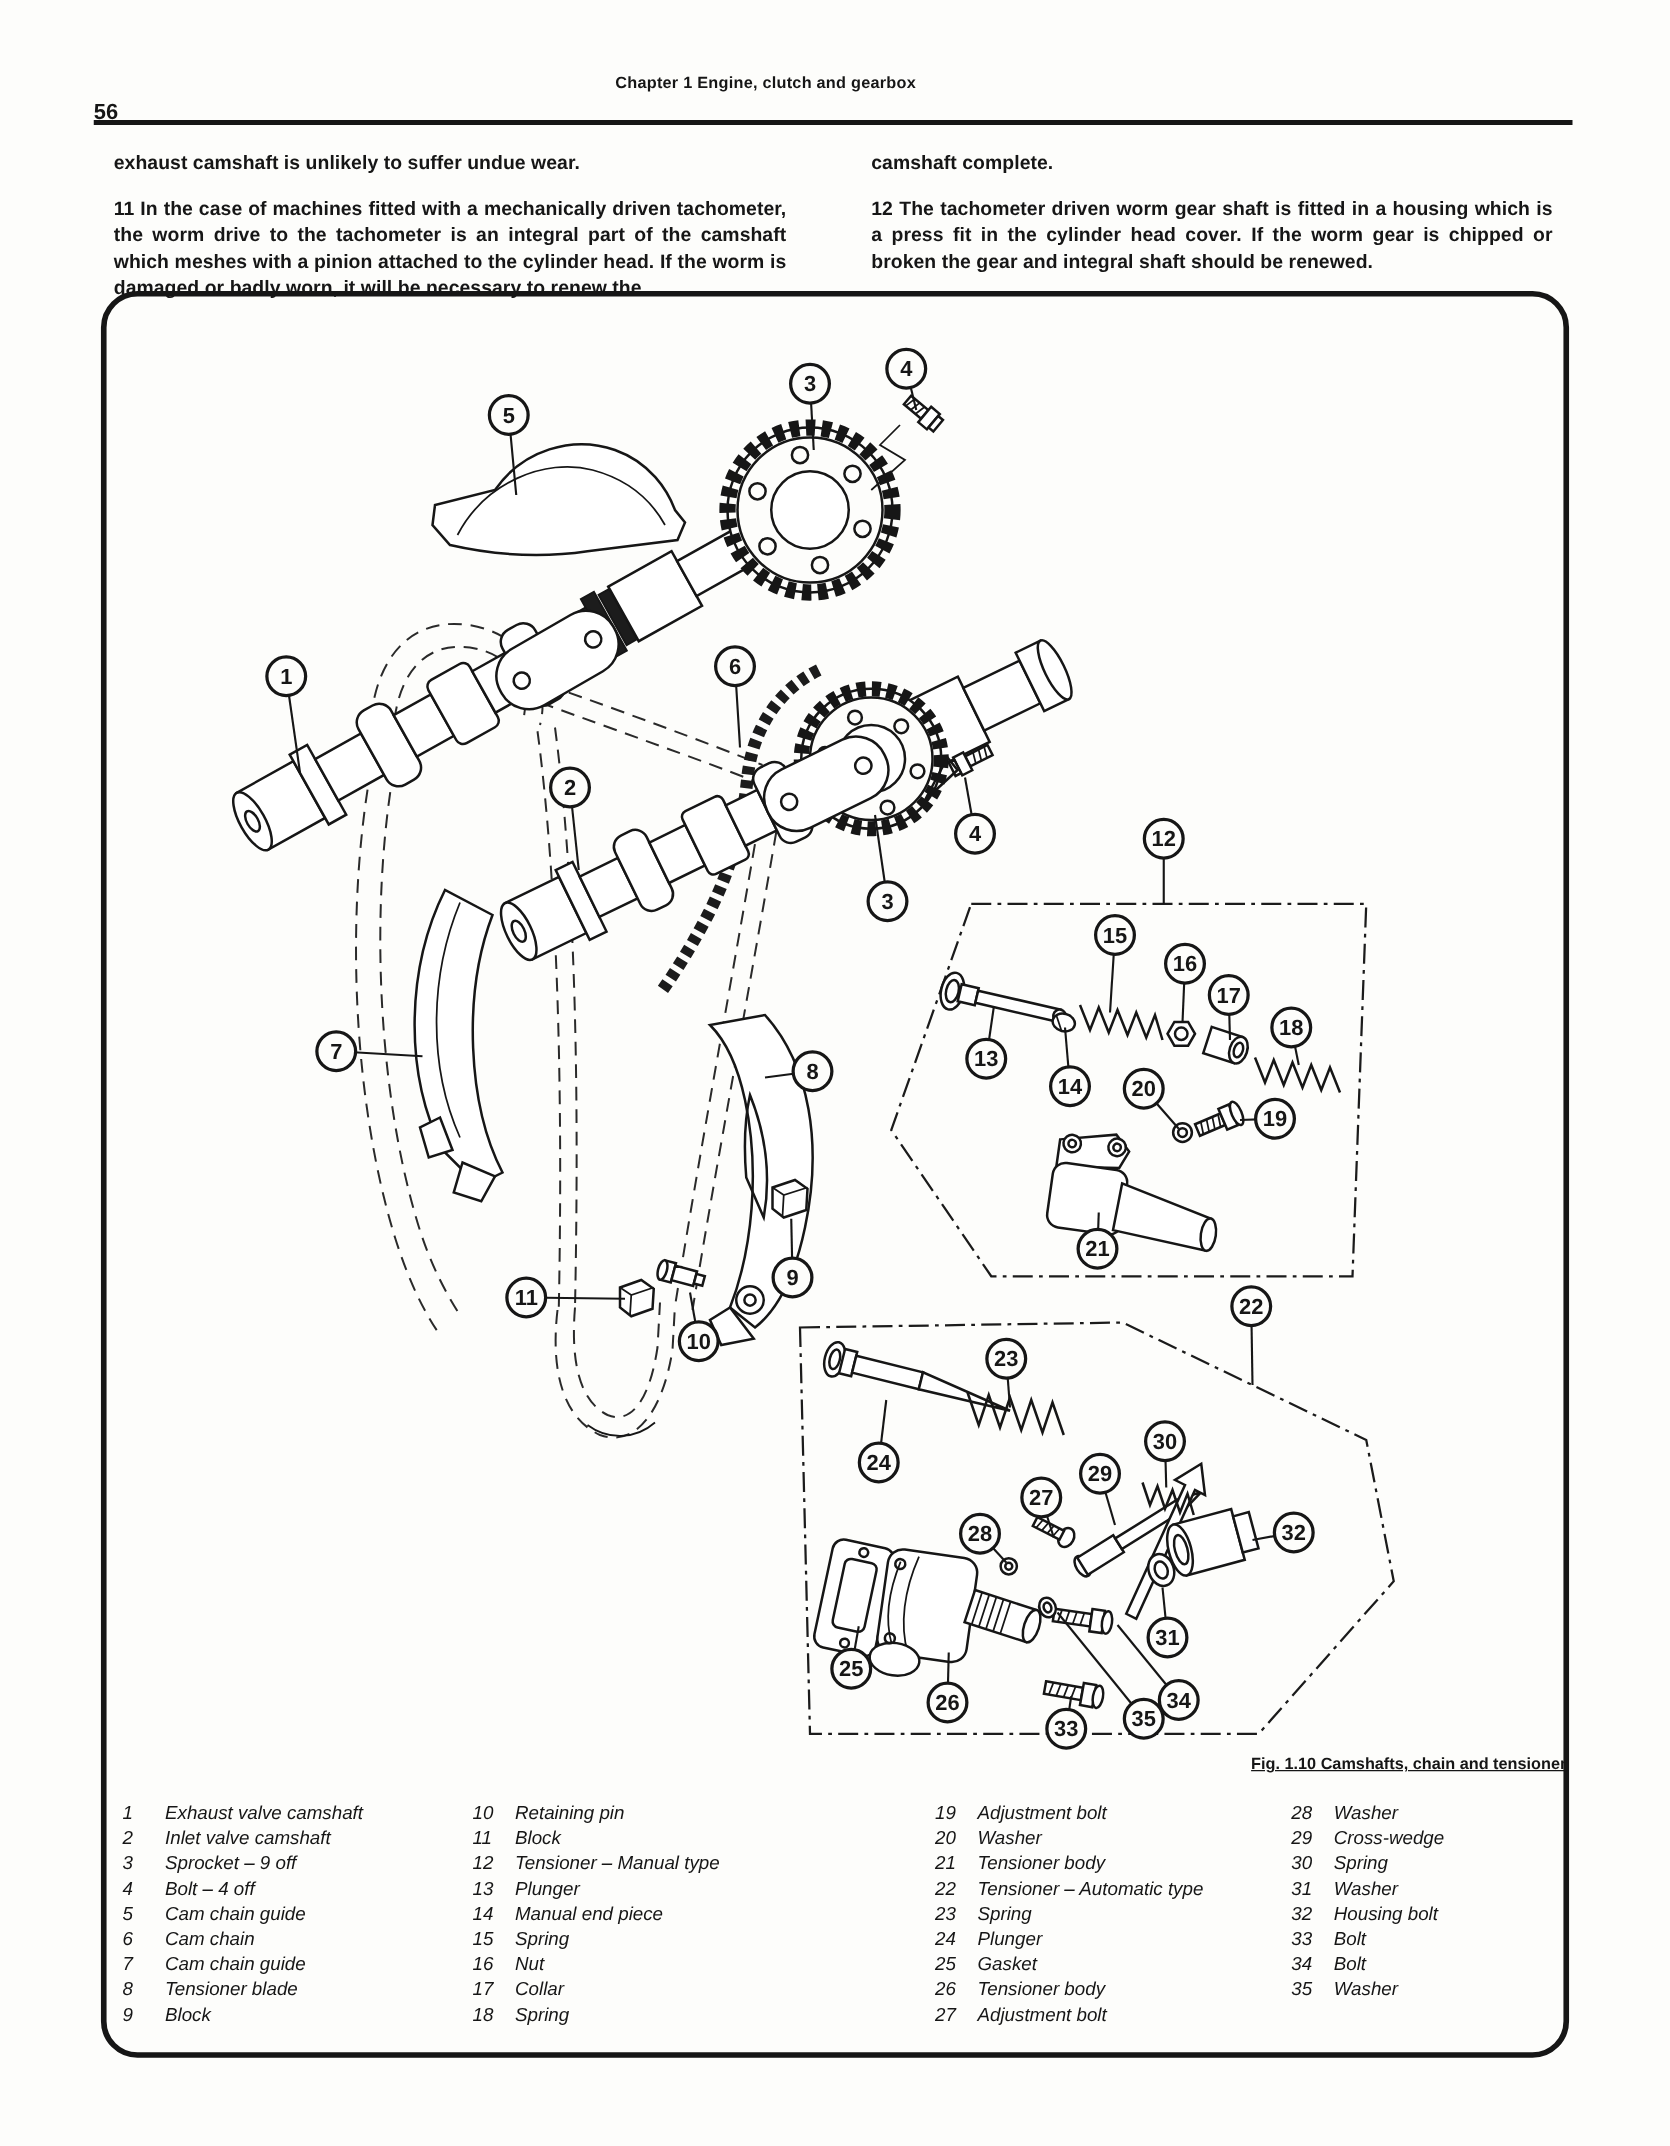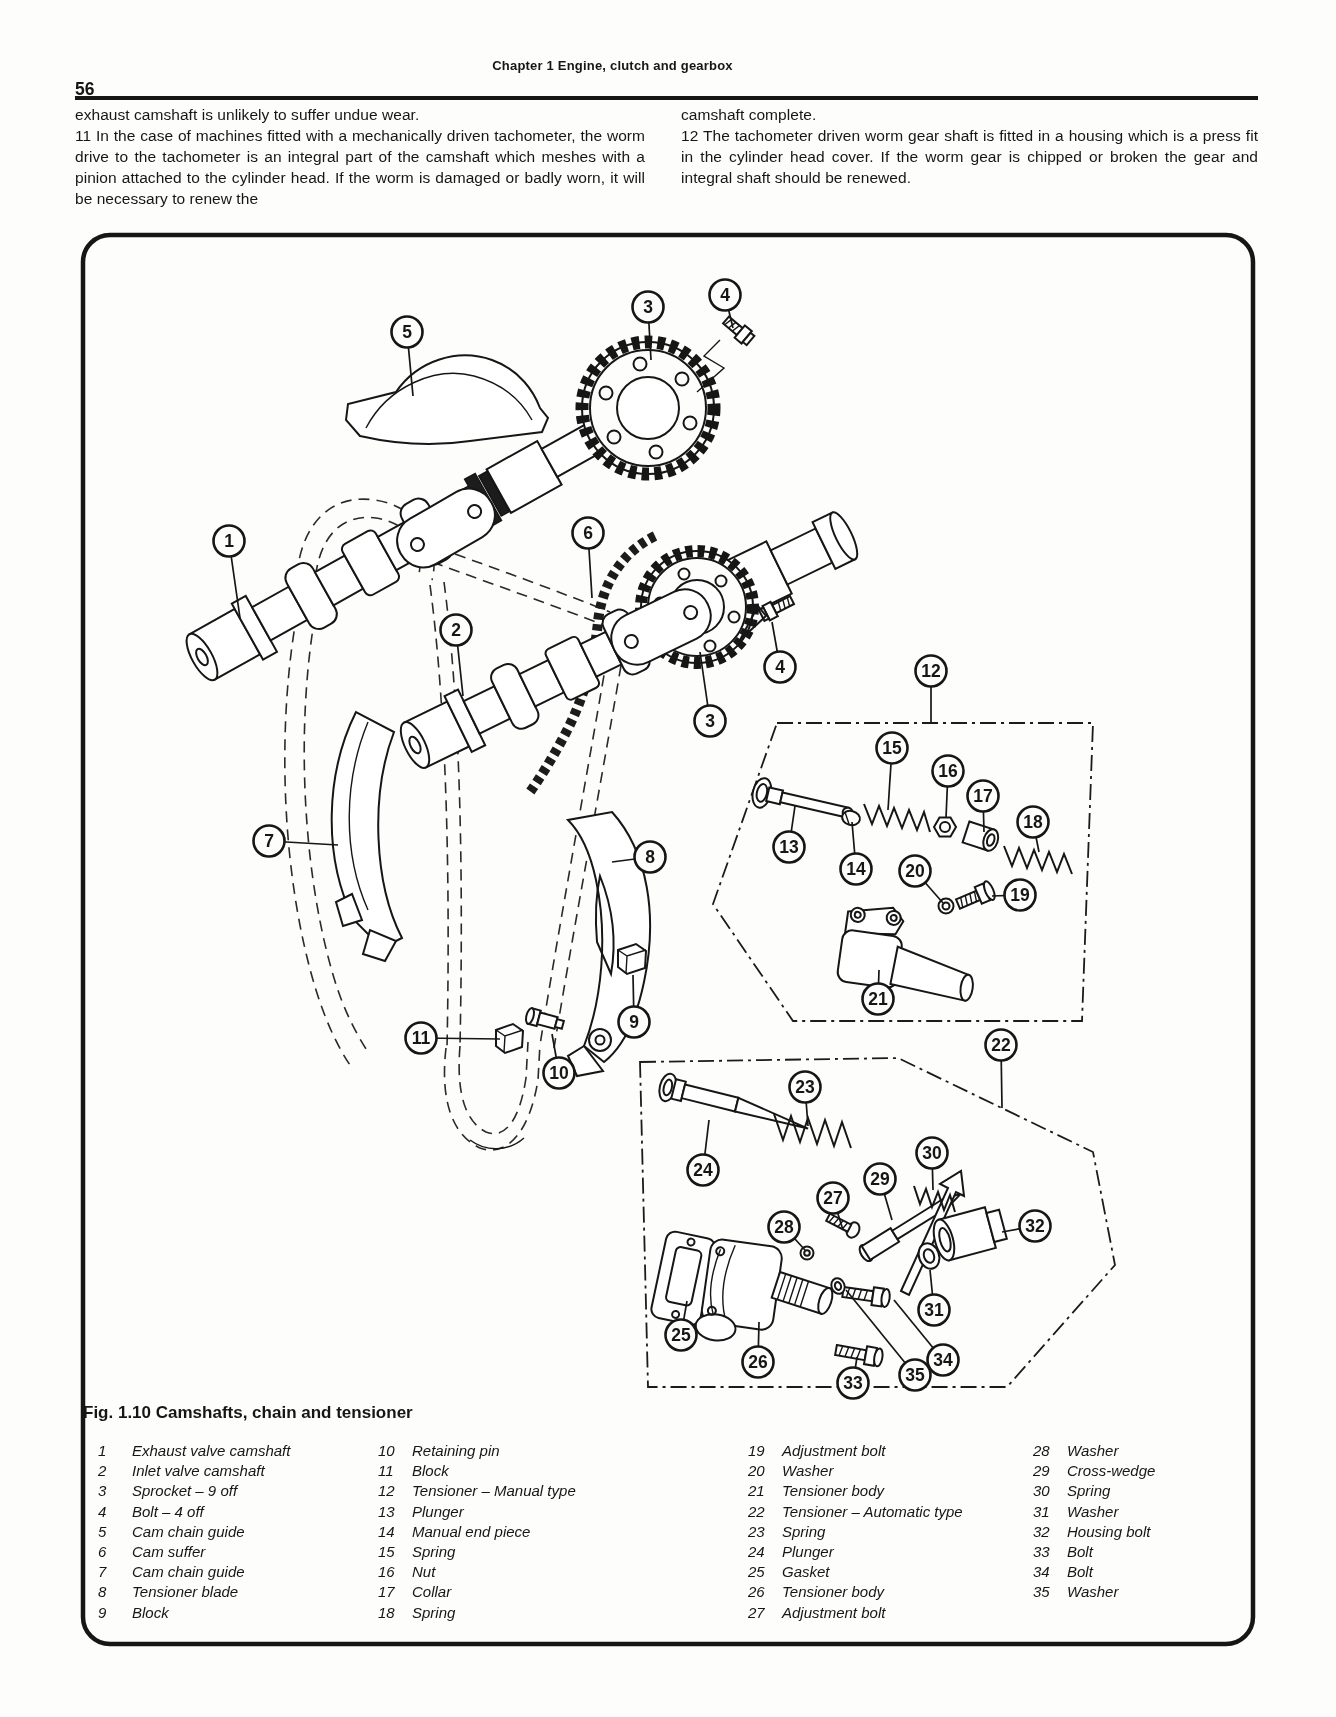--- a/index.html
+++ b/index.html
@@ -7,24 +7,24 @@
     width:1336px;height:1717px;position:relative;
     background:#fdfdfb;color:#161616;
     font-family:"Liberation Sans", sans-serif;
     overflow:hidden;
   }
   .abs{position:absolute;}
   .pageno{left:75px;top:58px;font-size:17.5px;font-weight:bold;margin-top:21px;}
   .title{left:75px;top:58px;width:1075px;text-align:center;font-size:13px;font-weight:bold;letter-spacing:.2px;}
   .rule{left:75px;top:96px;width:1183px;height:3.5px;background:#161616;}
   .col{top:104px;}
-  .col p{margin:0;text-align:justify;font-size:15.5px;line-height:21px;letter-spacing:.05px;}
+  .col p{margin:16px;text-align:justify;font-size:15.5px;line-height:21px;letter-spacing:.05px;font-weight:bold;}
   .col-left{left:75px;width:570px;}
   .col-right{left:681px;width:577px;}
-  .caption{left:83px;top:1403px;width:1170px;text-align:left;font-size:17px;font-weight:bold;}
+  .caption{left:83px;top:1403px;width:1170px;text-align:right;font-size:13px;font-weight:bold;text-decoration:underline;}
   .legend-col{font-style:italic;font-size:15px;line-height:20.2px;white-space:nowrap;}
   .lrow{display:flex;}
   .lnum{width:34px;flex:0 0 34px;}
   #legend-col-0{left:98px;top:1441px;}
   #legend-col-1{left:378px;top:1441px;}
   #legend-col-2{left:748px;top:1441px;}
   #legend-col-3{left:1033px;top:1441px;}
   svg{position:absolute;left:0;top:0;}
   svg *{vector-effect:non-scaling-stroke;}
   .ln{fill:#fff;stroke:#161616;stroke-width:2;}
@@ -538,21 +538,21 @@
     <div class="lrow">
       <span class="lnum">4</span>
       <span>Bolt – 4 off</span>
     </div>
     <div class="lrow">
       <span class="lnum">5</span>
       <span>Cam chain guide</span>
     </div>
     <div class="lrow">
       <span class="lnum">6</span>
-      <span>Cam suffer</span>
+      <span>Cam chain</span>
     </div>
     <div class="lrow">
       <span class="lnum">7</span>
       <span>Cam chain guide</span>
     </div>
     <div class="lrow">
       <span class="lnum">8</span>
       <span>Tensioner blade</span>
     </div>
     <div class="lrow">

